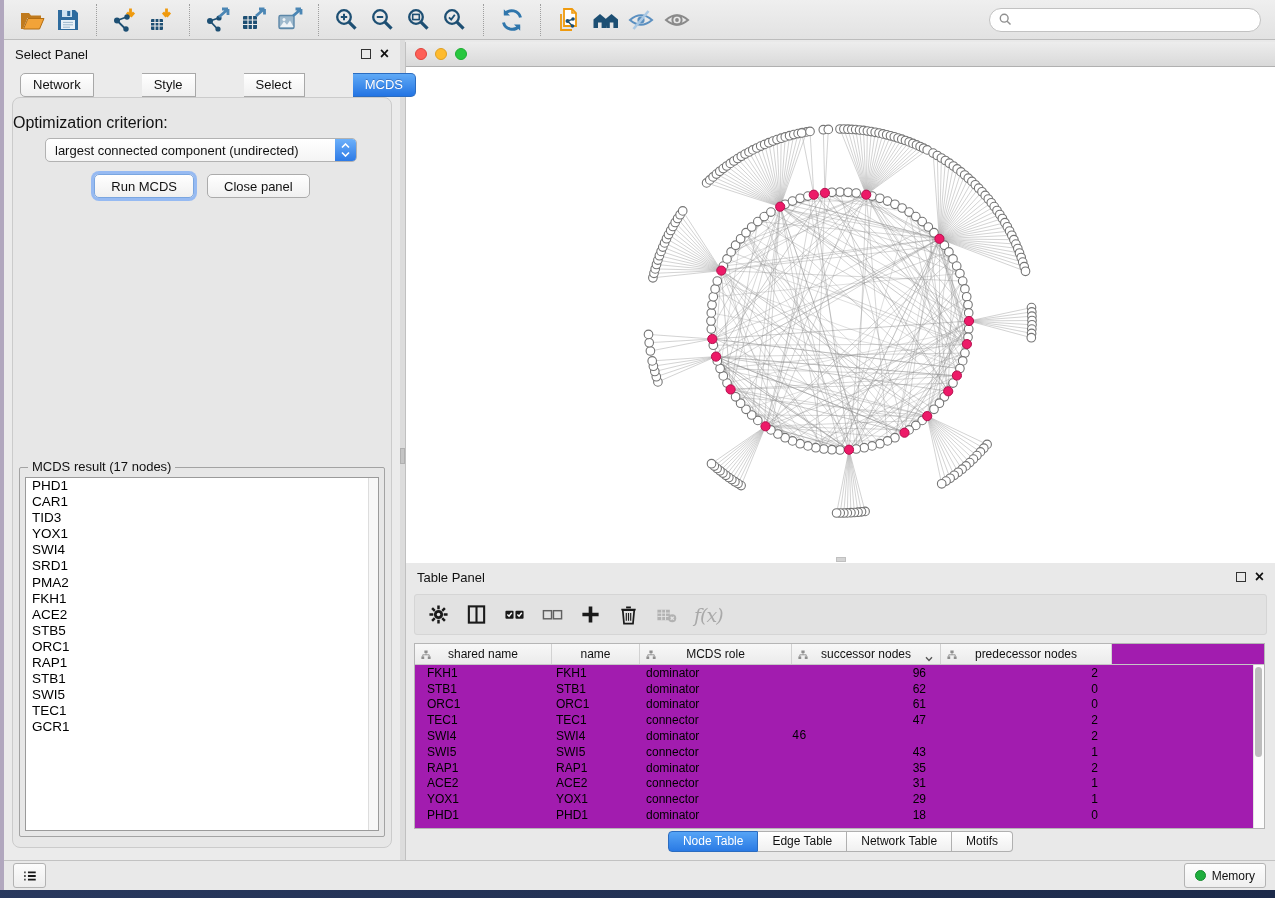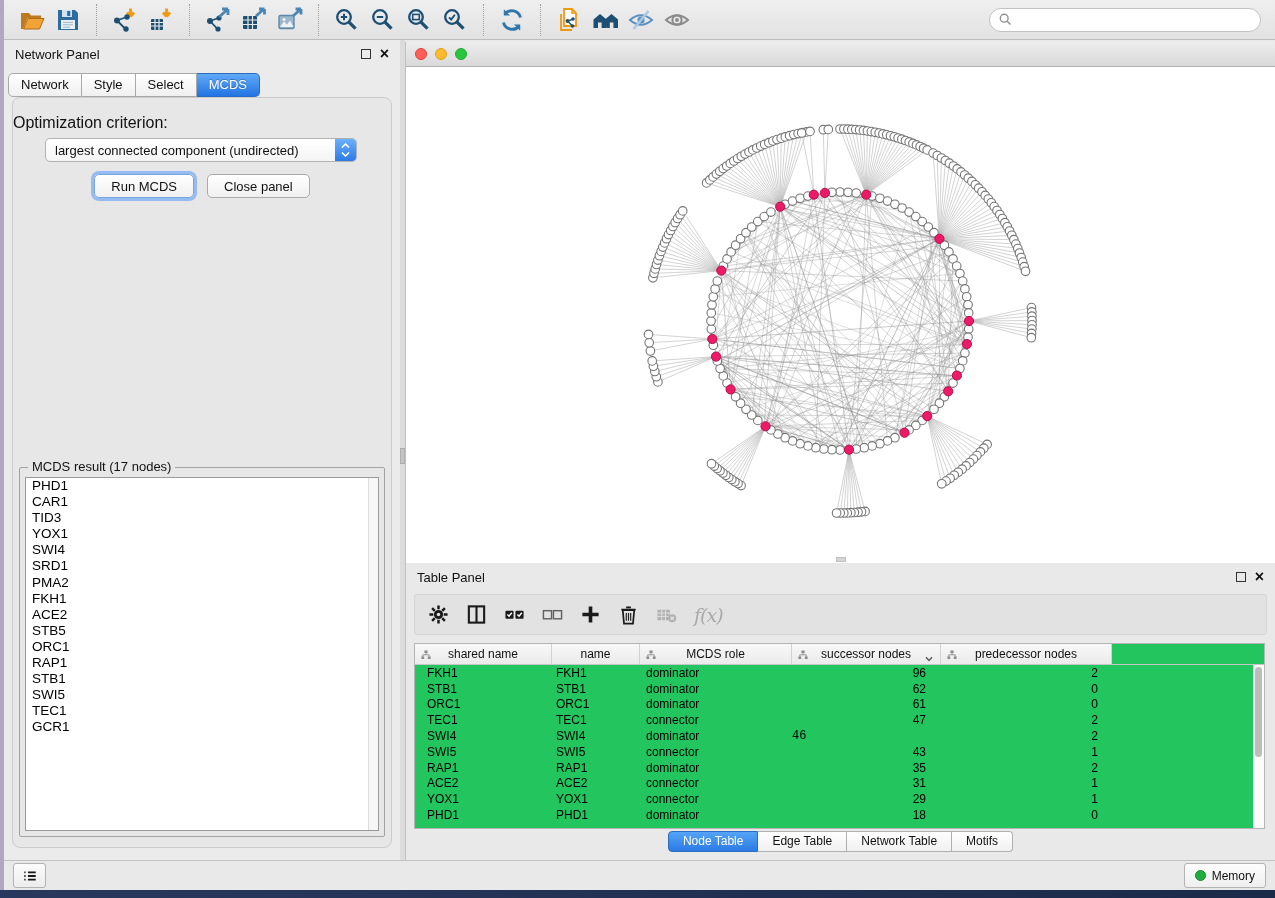--- a/index.html
+++ b/index.html
@@ -20,21 +20,21 @@
   .search-box{width:272px;height:24px;background:#fff;border:1px solid #c2c2c2;border-radius:13px;
     display:flex;align-items:center;gap:5px;padding:0 9px;box-sizing:border-box;margin-right:4px}
   .search-input{border:none;outline:none;flex:1;font-size:12px;background:transparent;font-family:inherit}
 
   
   #control-panel{position:absolute;left:0;top:40px;width:396px;height:820px;background:#ebebeb}
   .panel-header{height:28px;display:flex;align-items:center;padding:0 11px;font-size:13px;color:#111}
   .panel-btns{margin-left:auto;display:flex;gap:9px;align-items:center}
   .float-btn{width:8px;height:8px;border:1.5px solid #333;background:transparent}
   .close-btn{font-size:16px;font-weight:bold;color:#111;line-height:12px}
-  .cp-tabs{position:absolute;left:4px;top:33px;width:100%;display:flex;justify-content:flex-start;z-index:3}
+  .cp-tabs{position:absolute;left:16px;top:33px;width:100%;display:flex;justify-content:space-between;z-index:3}
   .ctab{font-size:13px;padding:3px 12px 4px;background:linear-gradient(#ffffff,#f0f0f0);
     border:1px solid #a8a8a8;border-left:none;color:#111}
   .ctab:first-child{border-left:1px solid #a8a8a8;border-radius:5px 0 0 5px}
   .ctab:last-child{border-radius:0 5px 5px 0}
   .ctab.active{background:linear-gradient(#60aaf6,#2374e3);color:#fff;border-color:#2b6cc0;
     text-shadow:0 -1px 0 rgba(0,0,50,.25)}
   .cp-box{position:absolute;left:8px;right:8px;top:57px;bottom:12px;background:#e7e7e7;
     border:1px solid #cbcbcb;border-radius:8px}
   .opt-label{margin-top:16px;text-align:left;font-size:16px;color:#111}
   .opt-select{position:absolute;left:32px;top:40px;width:312px;height:24px;background:linear-gradient(#fff,#f4f4f4);
@@ -69,21 +69,21 @@
   #net-canvas{position:relative;width:870px;height:496px;background:#fff}
   .nv-grip{position:absolute;left:50%;margin-left:-5px;bottom:1px;width:10px;height:5px;background:#d4d4d4;border:1px solid #c0c0c0;box-sizing:border-box}
 
   
   #table-panel{position:absolute;left:401px;top:563px;width:870px;height:297px;background:#e9e9e9;border-left:1px solid #c0c0c0;box-sizing:border-box}
   .tp-toolbar{position:absolute;left:8px;right:8px;top:31px;height:41px;background:#e2e2e2;
     border:1px solid #d5d5d5;border-radius:3px;display:flex;align-items:center;padding:0 13px;gap:17px;box-sizing:border-box}
   .tt-icon{min-width:21px;height:24px;display:flex;align-items:center;justify-content:center}
   .tt-icon svg{width:21px;height:21px}
   .fx-glyph{font-family:"DejaVu Serif",serif;font-style:italic;font-size:19px;color:#a9a9a9;letter-spacing:-1px}
-  .tbl-wrap{position:absolute;left:8px;top:80px;width:849px;height:184px;border:1px solid #b5b5b5;background:#22c55e;overflow:hidden}
+  .tbl-wrap{position:absolute;left:8px;top:80px;width:849px;height:184px;border:1px solid #b5b5b5;background:#a21caf;overflow:hidden}
   .tbl-header{display:flex;height:20px;border-bottom:1px solid #c6c6c6}
   .th{position:relative;display:flex;align-items:center;justify-content:center;font-size:12px;color:#111;
     background:linear-gradient(#f8f8f8,#ebebeb);border-right:1px solid #d2d2d2;box-sizing:border-box}
   .th .tree-ic{position:absolute;left:6px;top:5px}
   .th .sort{position:absolute;right:7px;top:7px}
   .tr{display:flex;height:15.8px;align-items:center;font-size:12px;color:#000}
   .td{box-sizing:border-box;overflow:hidden;white-space:nowrap}
   .tbl-scroll{position:absolute;top:21px;right:0;bottom:0;width:10px;background:#fcfcfc;border-left:1px solid #e2e2e2}
   .tbl-thumb{position:absolute;top:2px;left:1px;width:7px;height:90px;background:#bdbdbd;border-radius:4px}
   .tp-tabs{position:absolute;left:0;right:0;bottom:8px;display:flex;justify-content:center}
@@ -265,21 +265,21 @@
       <svg viewBox="0 0 14 14" width="13" height="13">
         <circle cx="5.6" cy="5.6" r="4.2" fill="none" stroke="#8f8f8f" stroke-width="1.5"></circle>
         <path d="M8.8 8.8l3.6 3.6" stroke="#8f8f8f" stroke-width="1.5"></path>
       </svg>
       <input class="search-input" placeholder="" style="">
     </div>
   </div>
 
   <div id="control-panel">
     <div class="panel-header">
-      <span>Network Panel</span>
+      <span>Select Panel</span>
       <span class="panel-btns">
         <span class="float-btn"></span>
         <span class="close-btn">×</span>
       </span>
     </div>
     <div class="cp-tabs" id="cp-tabs">
         <div class="ctab">Network</div>
         <div class="ctab">Style</div>
         <div class="ctab">Select</div>
         <div class="ctab active">MCDS</div>

